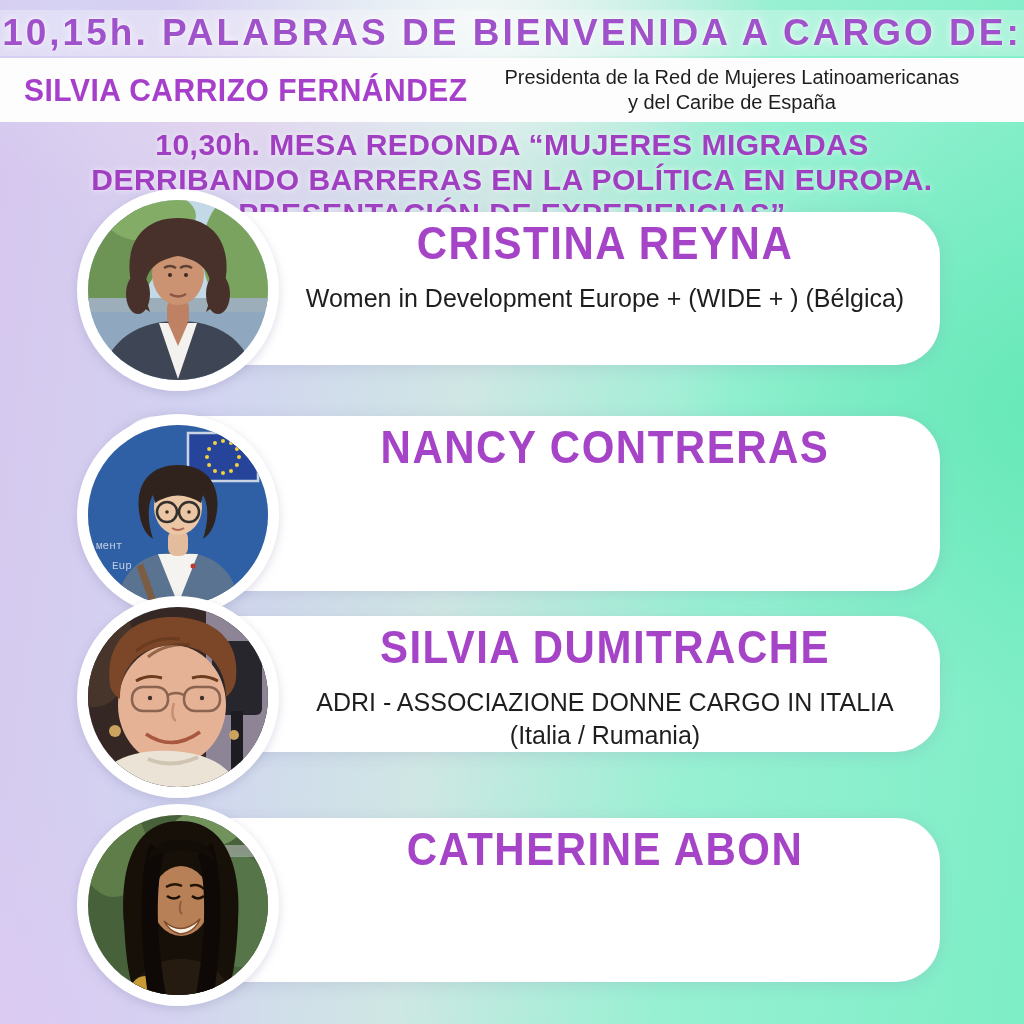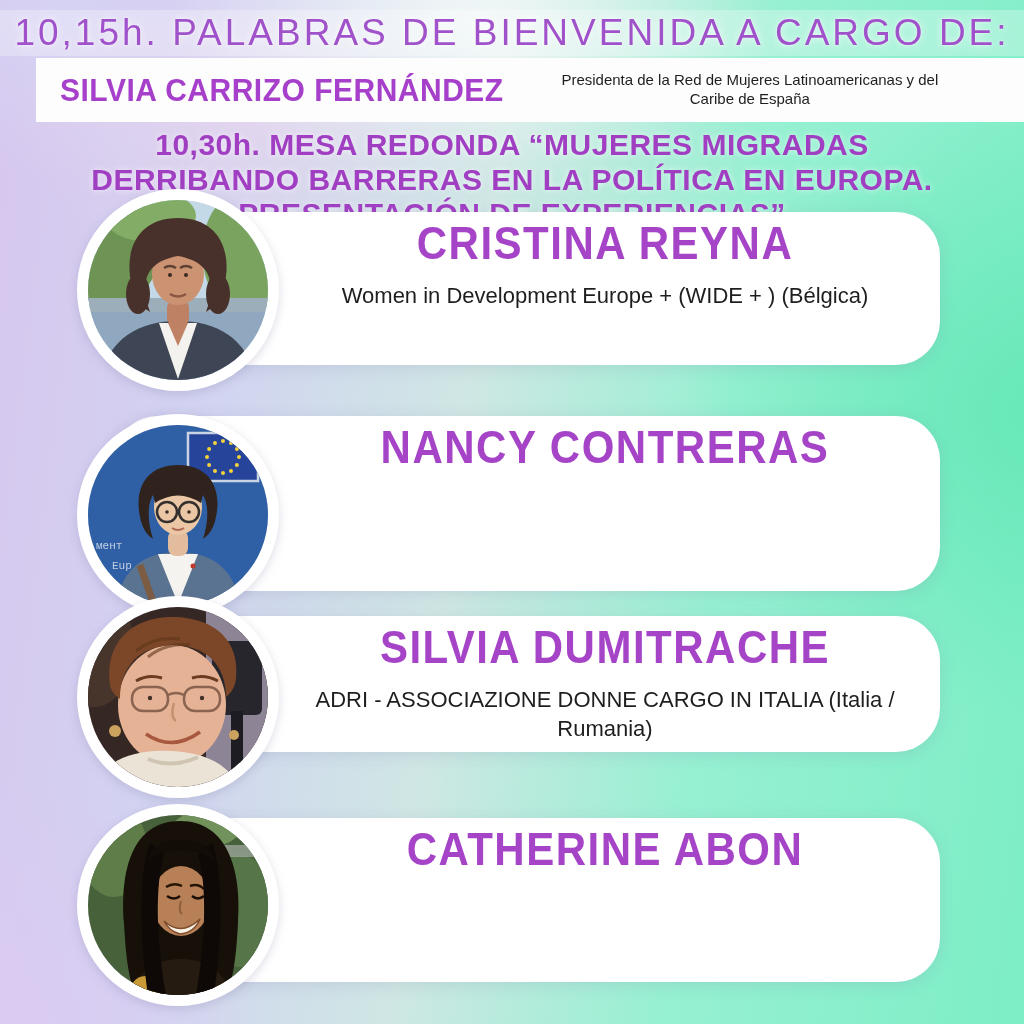--- a/index.html
+++ b/index.html
@@ -10,35 +10,35 @@
       radial-gradient(ellipse 430px 240px at 46% 2%, rgba(255,255,255,0.72), rgba(255,255,255,0) 70%),
       radial-gradient(ellipse 340px 200px at 24% 12%, rgba(238,214,236,0.55), rgba(238,214,236,0) 70%),
       radial-gradient(ellipse 520px 430px at 103% 40%, #66e8b8, rgba(102,232,184,0) 72%),
       radial-gradient(ellipse 440px 400px at -4% 102%, #dccaf3, rgba(220,202,243,0) 70%),
       radial-gradient(ellipse 320px 220px at 6% 2%, #d6d3f4, rgba(214,211,244,0) 70%),
       linear-gradient(97deg, #d7c6ee 0%, #d2d3f1 22%, #cfe7e4 45%, #97f0d2 68%, #7deec6 100%);
   }
   .header1{
     position:absolute;top:10px;left:0;right:0;height:46px;
     display:flex;align-items:center;justify-content:center;
-    font-size:37px;font-weight:normal;letter-spacing:3px;color:#a052cb;
+    font-size:37px;font-weight:bold;letter-spacing:3px;color:#a052cb;
     background:rgba(255,255,255,0.28);
     text-shadow:0 0 2px rgba(255,255,255,0.9),0 0 8px rgba(255,255,255,0.8);
     white-space:nowrap;
   }
   .presenter-band{
     position:absolute;top:58px;left:0;right:0;height:64px;background:#fdfdfe;
-    display:flex;align-items:center;margin-left:36px;
+    display:flex;align-items:center;
   }
   .presenter-name{
     margin-left:24px;font-size:30px;font-weight:800;letter-spacing:0.5px;
     color:#a63fc9;white-space:nowrap;transform:scaleY(1.05);
   }
   .presenter-title{
-    flex:1;text-align:center;font-size:15px;color:#1e1e1e;line-height:1.25;
+    flex:1;text-align:center;font-size:20px;color:#1e1e1e;line-height:1.25;
     padding:0 64px 0 36px;max-width:640px;margin:0 auto;
   }
   .header2{
     position:absolute;top:128px;left:52px;right:52px;text-align:center;
     font-size:30px;font-weight:800;letter-spacing:0.5px;line-height:1.15;
     color:#a13fc3;text-shadow:0 0 6px rgba(255,255,255,0.65);
   }
   .card{
     position:absolute;left:114px;right:84px;background:#ffffff;border-radius:44px;
     box-shadow:0 3px 16px rgba(120,120,165,0.18);
@@ -53,21 +53,21 @@
   .photo svg{display:block;width:100%;height:100%;}
   .row1 .card{top:212px;height:153px;}  .row1 .photo{top:189px;}
   .row2 .card{top:416px;height:175px;}  .row2 .photo{top:414px;font-family:Liberation Mono, monospace;}
   .row3 .card{top:616px;height:136px;}  .row3 .photo{top:596px;}
   .row4 .card{top:818px;height:164px;gap:20px;}  .row4 .photo{top:804px;}
   .speaker-name{
     font-size:42px;font-weight:800;letter-spacing:1.5px;color:#a644c8;
     white-space:nowrap;transform:scaleY(1.08);
   }
   .speaker-aff{
-    font-size:22px;color:#1e1e1e;line-height:1.3;text-align:center;max-width:610px;
+    font-size:25px;color:#1e1e1e;line-height:1.3;text-align:center;max-width:610px;
   }
 </style>
 </head>
 <body>
 
 <div class="poster">
 
   <div class="header1">10,15h. PALABRAS DE BIENVENIDA A CARGO DE:</div>
 
   <div class="presenter-band">

